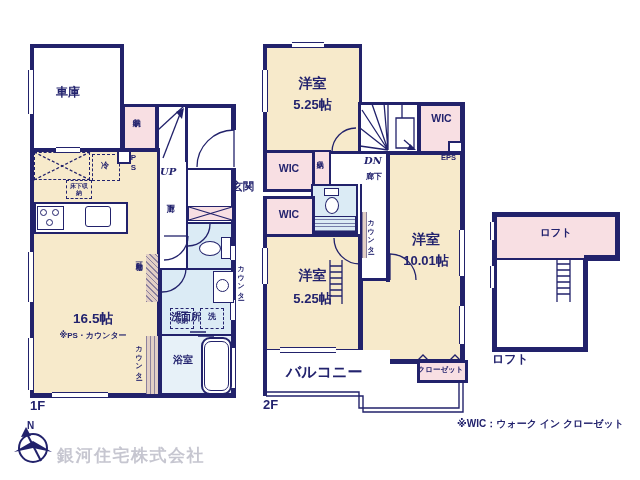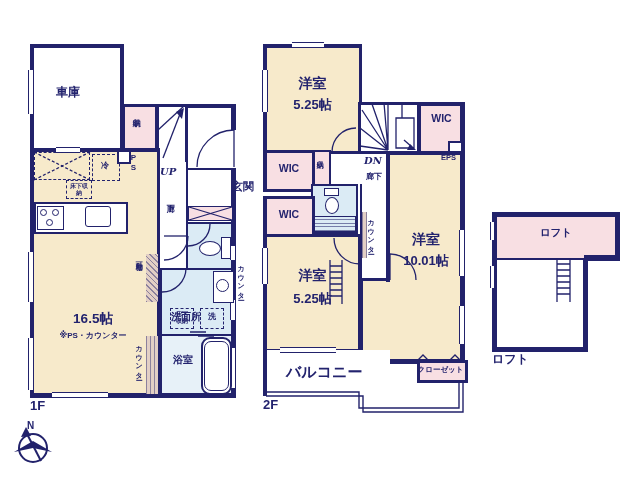--- a/index.html
+++ b/index.html
@@ -199,15 +199,17 @@
   <div class="lbl c" style="left:388px;top:232px;width:76px;font-size:14px;">洋室</div>
   <div class="lbl c" style="left:388px;top:254px;width:76px;font-size:13px;">10.01帖</div>
   <div class="lbl c" style="left:263px;top:268px;width:99px;font-size:14px;">洋室</div>
   <div class="lbl c" style="left:263px;top:292px;width:99px;font-size:13px;">5.25帖</div>
   <div class="lbl" style="left:286px;top:364px;font-size:15px;">バルコニー</div>
   <div class="lbl c" style="left:417px;top:366px;width:47px;font-size:7.5px;">クローゼット</div>
   <div class="lbl" style="left:263px;top:398px;font-size:13px;">2F</div>
 
   <div class="lbl c" style="left:492px;top:227px;width:128px;font-size:10.5px;">ロフト</div>
   <div class="lbl" style="left:492px;top:353px;font-size:12px;">ロフト</div>
+  <div class="lbl" style="left:457px;top:418px;font-size:10px;">※WIC：ウォーク イン クローゼット</div>
   <div class="lbl" style="left:27px;top:420px;font-size:10px;">N</div>
+  <div style="position:absolute;left:57px;top:444px;font-size:17px;font-weight:bold;color:#c6c6d0;letter-spacing:1.5px;white-space:nowrap;">銀河住宅株式会社</div>
 
 </div>
 
 </body></html>

